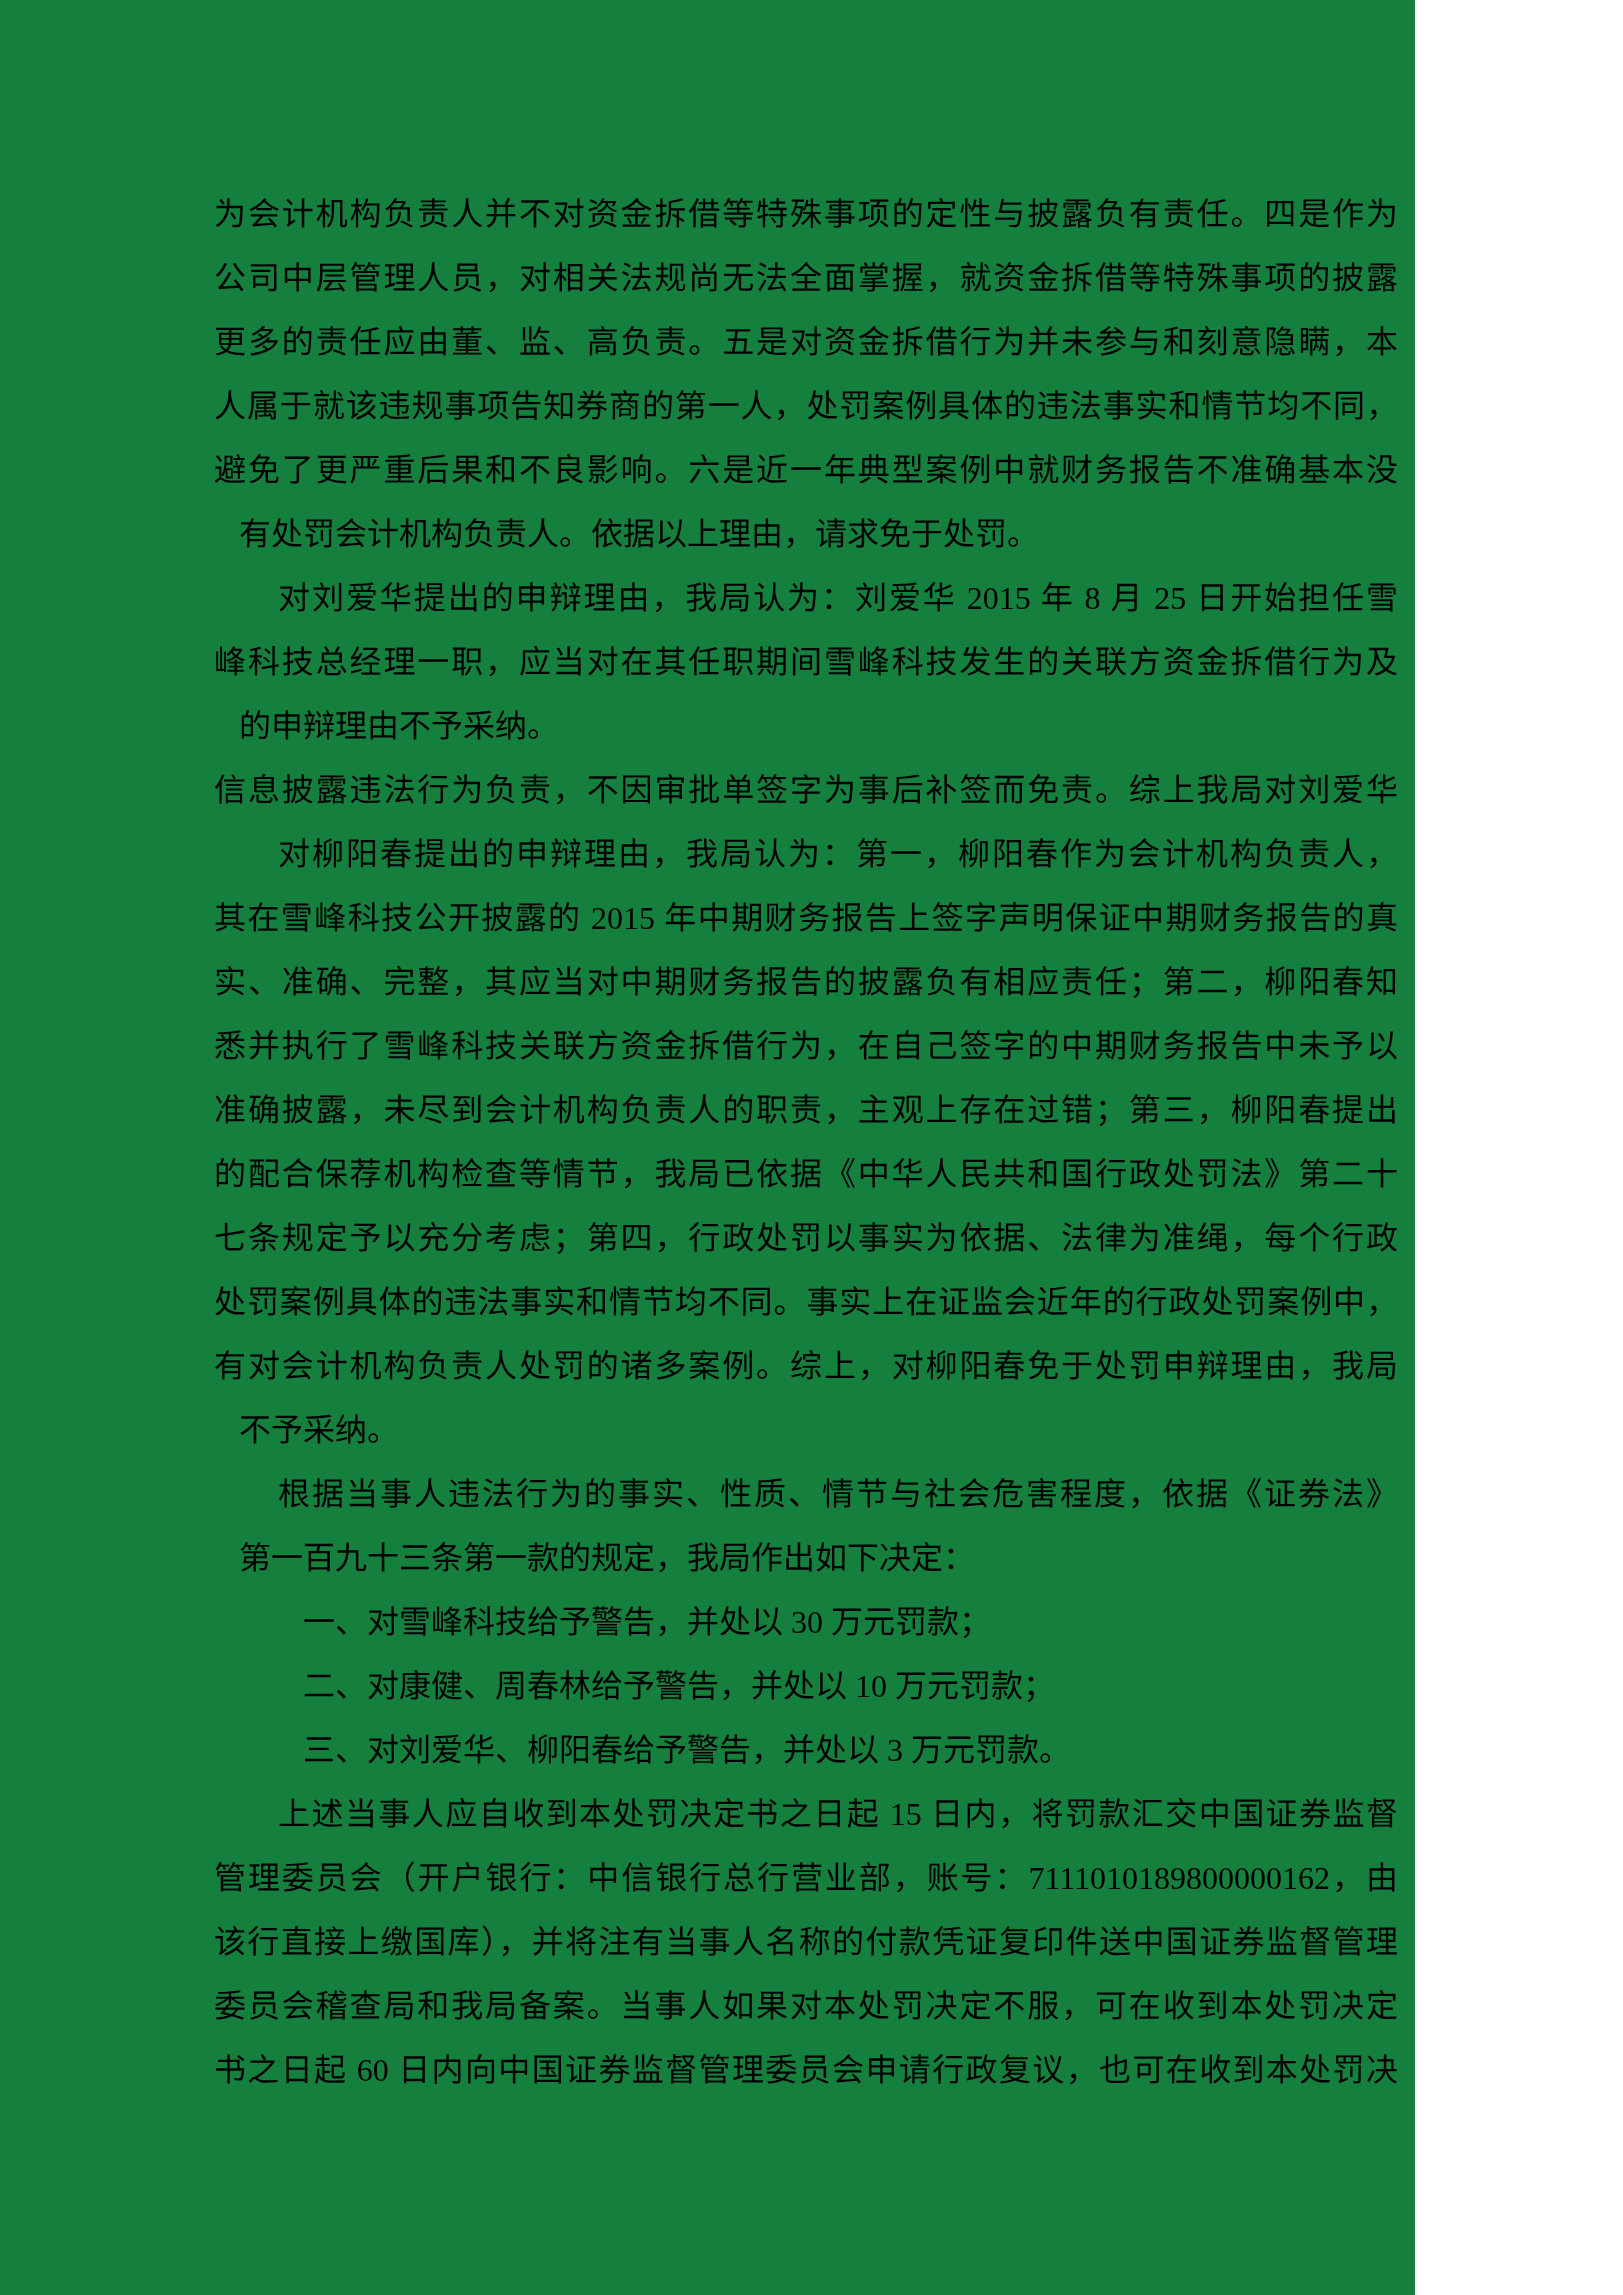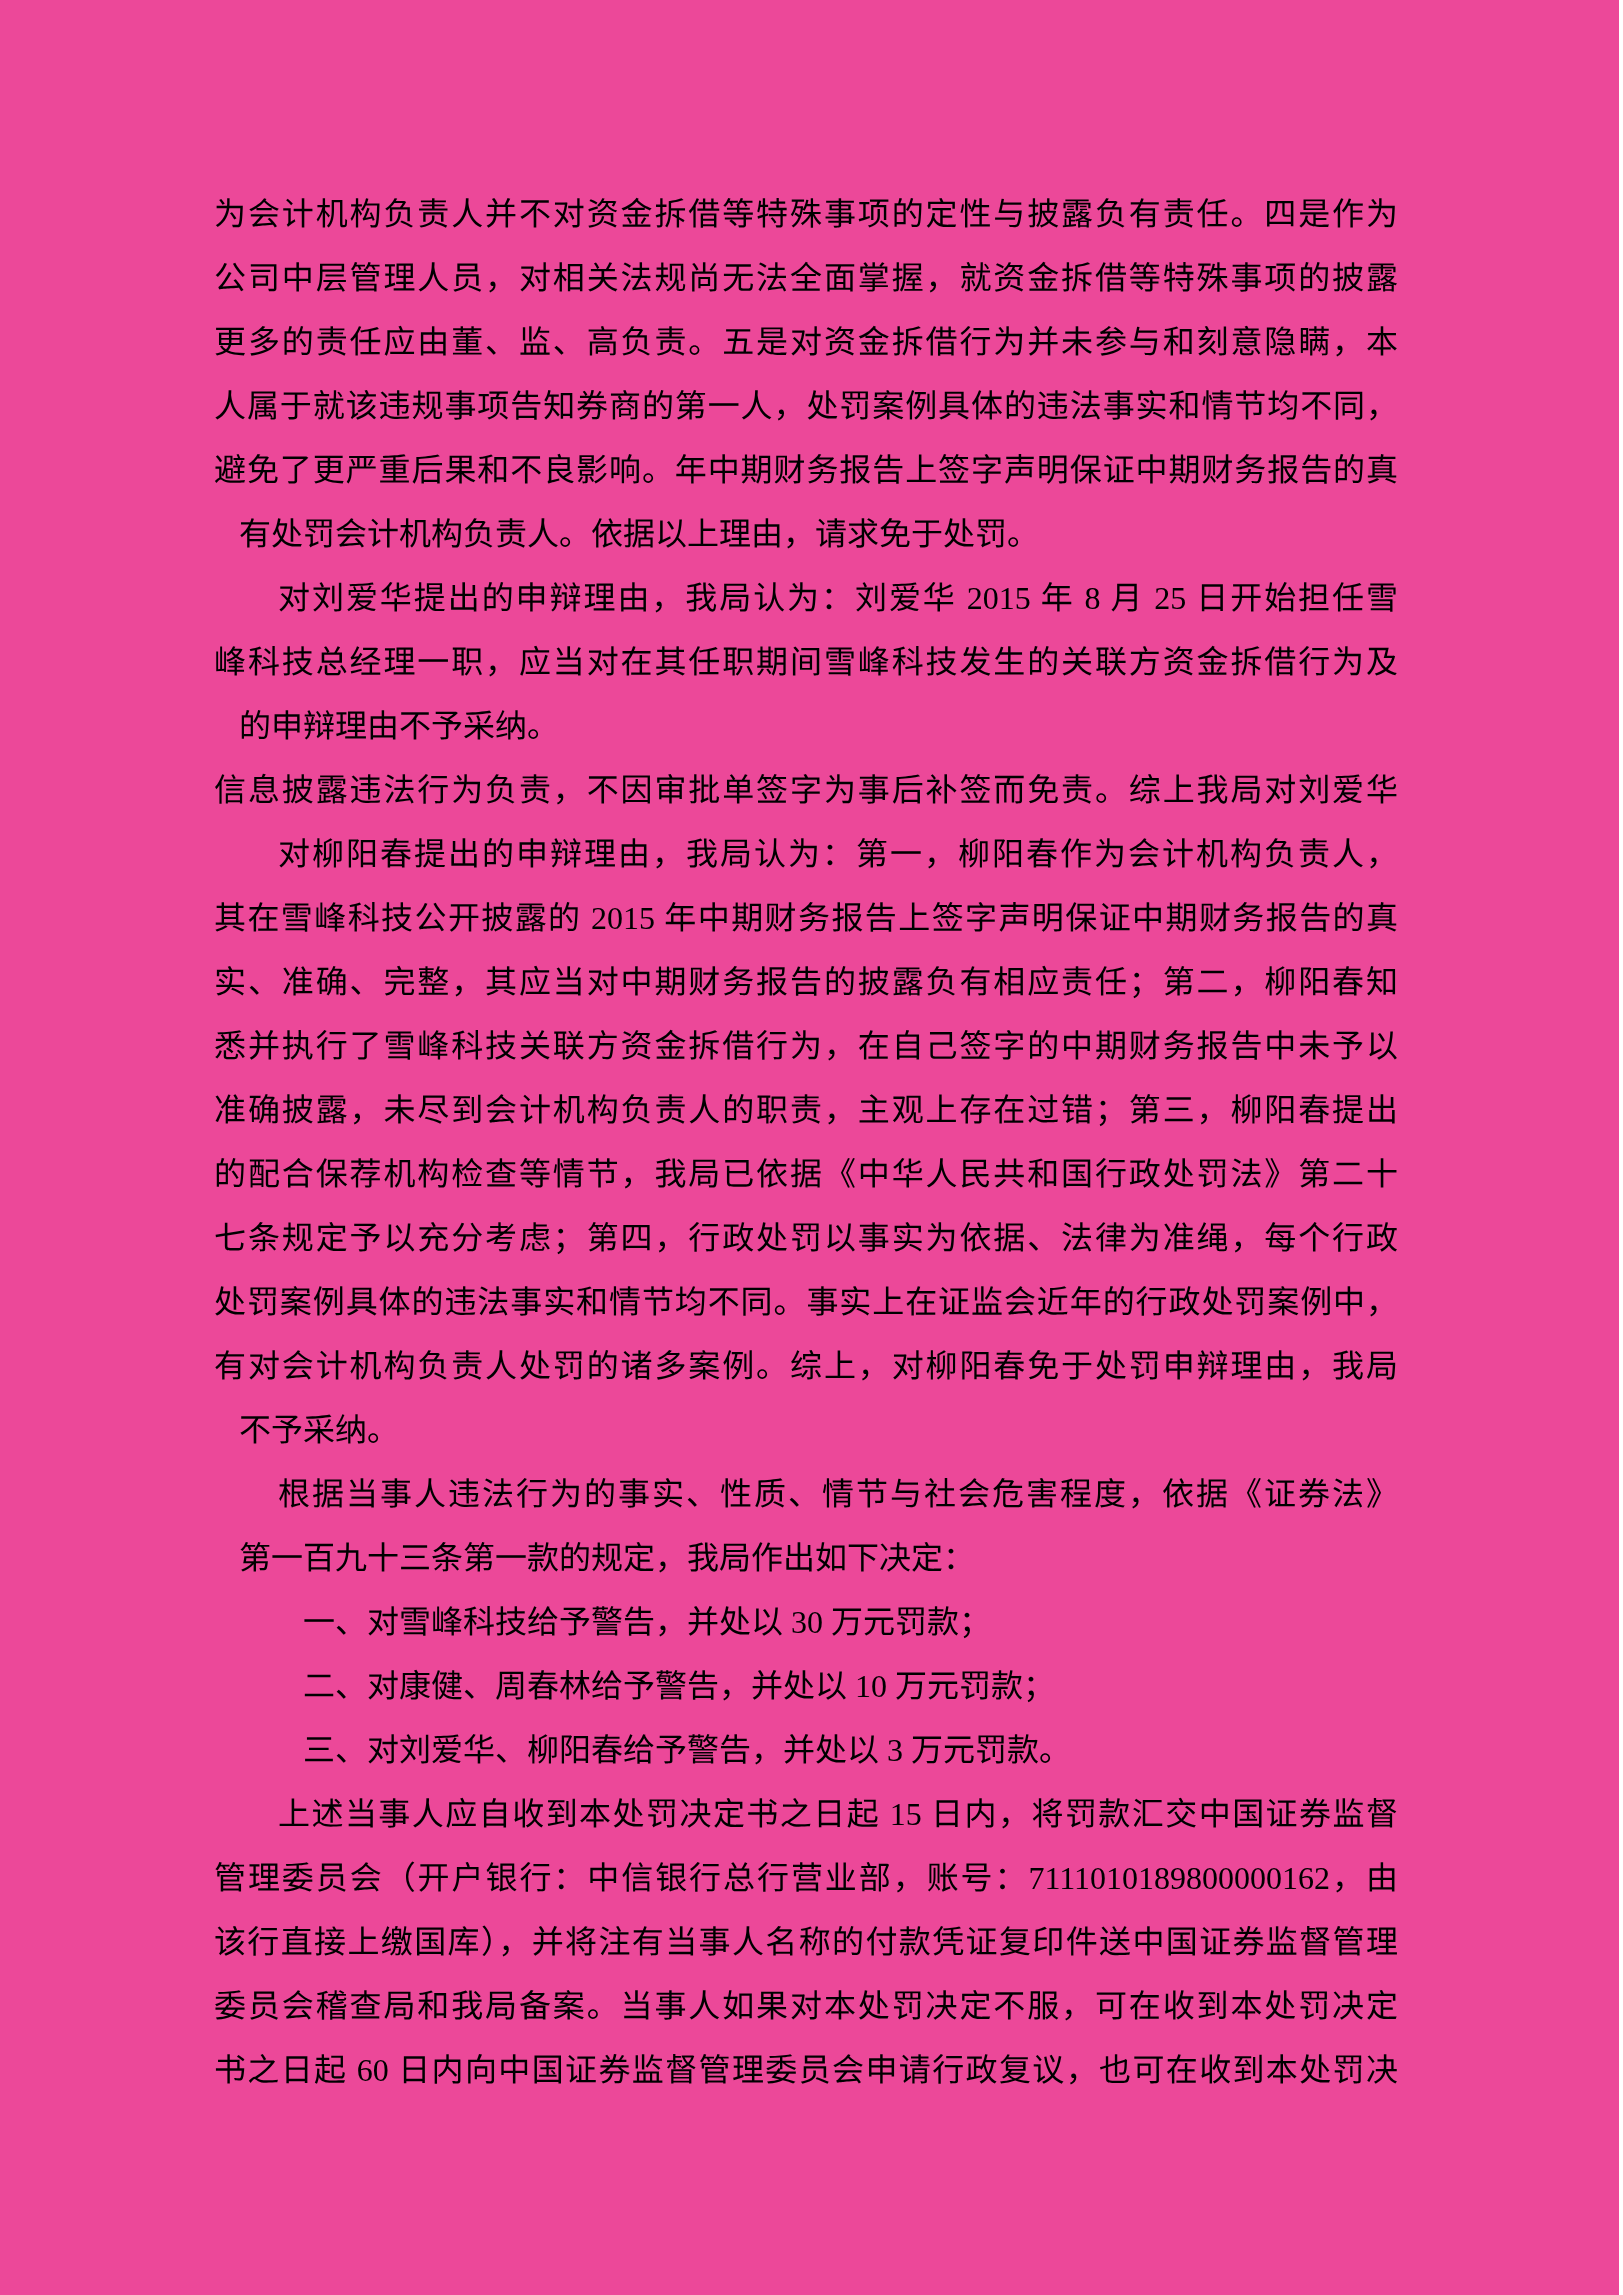--- a/index.html
+++ b/index.html
@@ -9,23 +9,23 @@
   body {
     width: 1623px;
     height: 2295px;
     background: #ffffff;
     position: relative;
     overflow: hidden;
   }
   .page {
     position: absolute;
     left: 0; top: 0;
-    width: 1619px;
+    width: 1415px;
     height: 2295px;
-    background: #ec4899;
+    background: #15803d;
   }
   .doc {
     position: absolute;
     left: 214px;
     top: 182px;
     width: 1184px;
     color: #000000;
     font-family: "Liberation Serif", "DejaVu Serif", serif;
     font-size: 32px;
     line-height: 64px;
@@ -47,21 +47,21 @@
 </style>
 </head>
 <body>
 
 <div class="page">
   <div class="doc">
     <div class="line jf">为会计机构负责人并不对资金拆借等特殊事项的定性与披露负有责任。四是作为</div>
     <div class="line jf">公司中层管理人员，对相关法规尚无法全面掌握，就资金拆借等特殊事项的披露</div>
     <div class="line jf">更多的责任应由董、监、高负责。五是对资金拆借行为并未参与和刻意隐瞒，本</div>
     <div class="line jf">人属于就该违规事项告知券商的第一人，处罚案例具体的违法事实和情节均不同，</div>
-    <div class="line jf">避免了更严重后果和不良影响。年中期财务报告上签字声明保证中期财务报告的真</div>
+    <div class="line jf">避免了更严重后果和不良影响。六是近一年典型案例中就财务报告不准确基本没</div>
     <div class="line end">有处罚会计机构负责人。依据以上理由，请求免于处罚。</div>
     <div class="line ind jf">对刘爱华提出的申辩理由，我局认为：刘爱华 2015 年 8 月 25 日开始担任雪</div>
     <div class="line jf">峰科技总经理一职，应当对在其任职期间雪峰科技发生的关联方资金拆借行为及</div>
     <div class="line end">的申辩理由不予采纳。</div>
     <div class="line jf">信息披露违法行为负责，不因审批单签字为事后补签而免责。综上我局对刘爱华</div>
     <div class="line ind jf">对柳阳春提出的申辩理由，我局认为：第一，柳阳春作为会计机构负责人，</div>
     <div class="line jf">其在雪峰科技公开披露的 2015 年中期财务报告上签字声明保证中期财务报告的真</div>
     <div class="line jf">实、准确、完整，其应当对中期财务报告的披露负有相应责任；第二，柳阳春知</div>
     <div class="line jf">悉并执行了雪峰科技关联方资金拆借行为，在自己签字的中期财务报告中未予以</div>
     <div class="line jf">准确披露，未尽到会计机构负责人的职责，主观上存在过错；第三，柳阳春提出</div>

